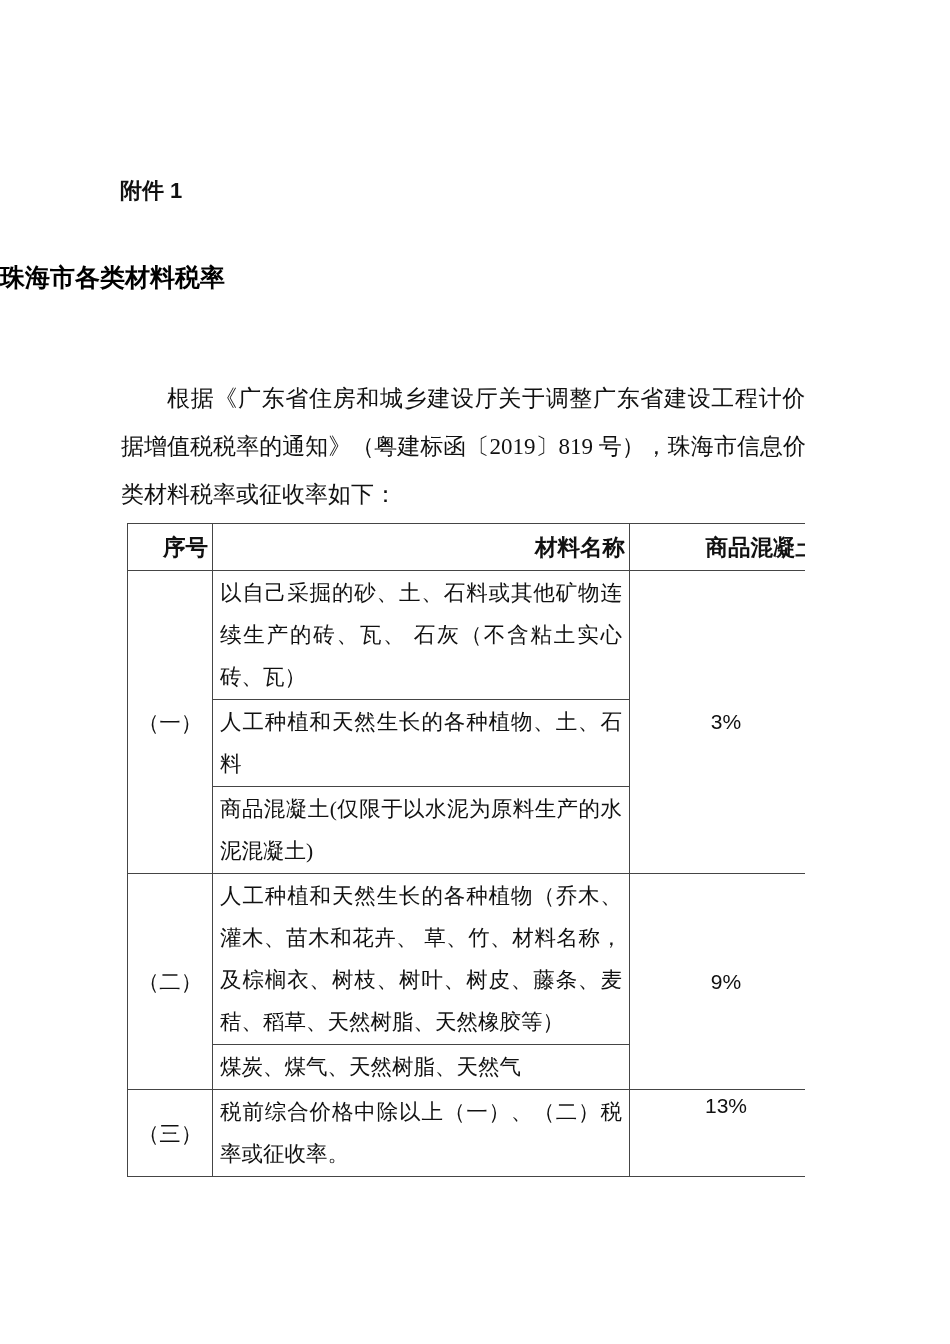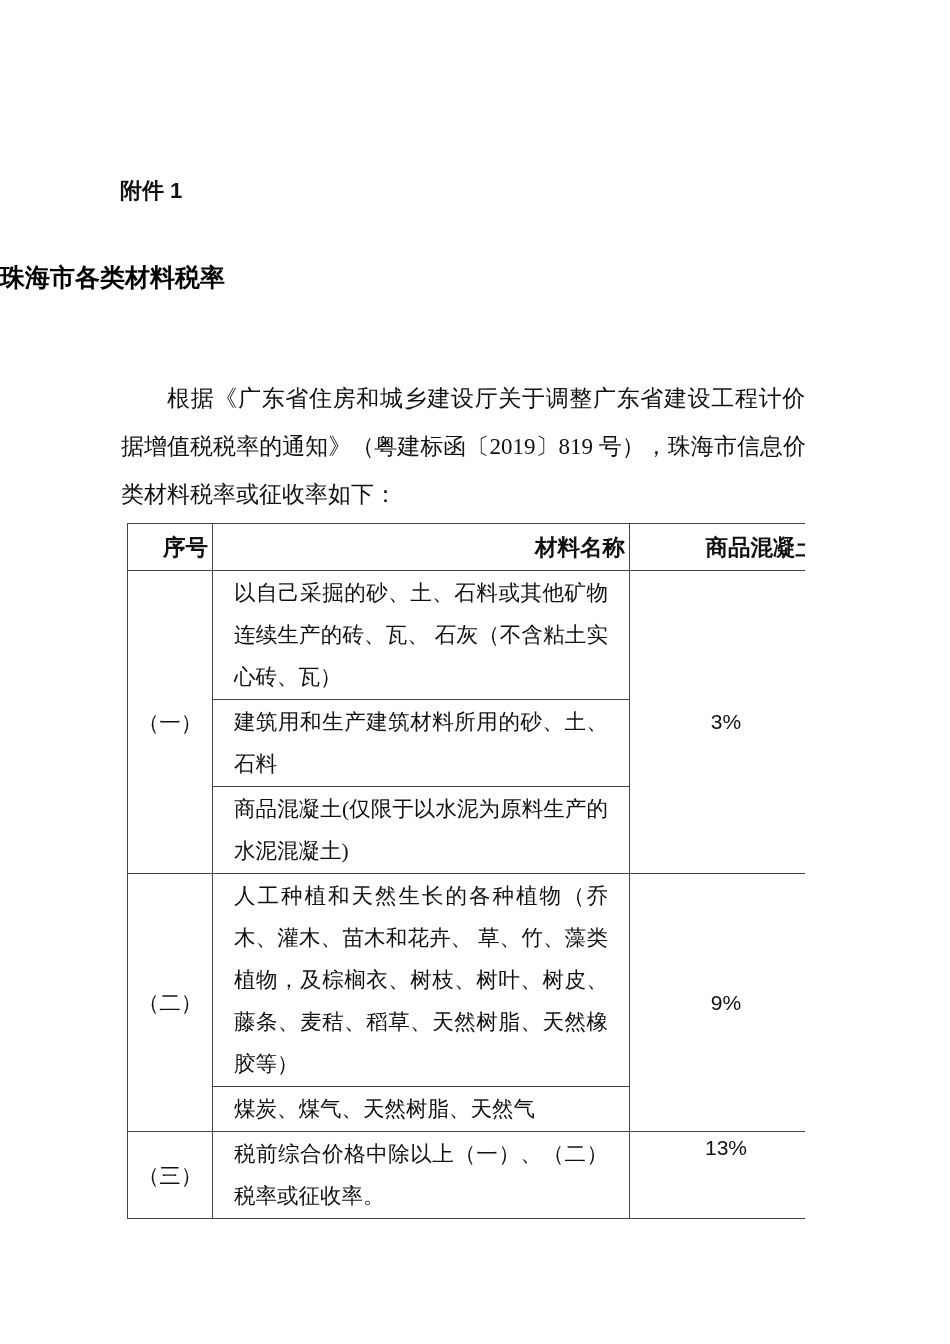--- a/index.html
+++ b/index.html
@@ -73,21 +73,21 @@
   }
   td.col-index {
     text-align: center;
     vertical-align: middle;
     padding: 0 4px;
   }
   td.col-material {
     text-align: justify;
     vertical-align: middle;
     line-height: 42px;
-    padding: 1px 21px;
+    padding: 1px 7px;
   }
   td.col-rate {
     text-align: center;
     vertical-align: middle;
     padding: 0 4px;
     font-family: "Liberation Sans", "DejaVu Sans", sans-serif;
     font-size: 21px;
   }
   td.col-rate.rate-top {
     vertical-align: top;
@@ -118,28 +118,28 @@
         <th>商品混凝土</th>
       </tr>
     </thead>
     <tbody id="tax-table-body">
         <tr style="height: 124px;">
           <td class="col-index" rowspan="3">（一）</td>
           <td class="col-material">以自己采掘的砂、土、石料或其他矿物连续生产的砖、瓦、 石灰（不含粘土实心砖、瓦）</td>
           <td class="col-rate" rowspan="3">3%</td>
         </tr>
         <tr style="height: 83px;">
-          <td class="col-material">建筑用和生产建筑材料所用的砂、土、石料</td>
+          <td class="col-material">人工种植和天然生长的各种植物、土、石料</td>
         </tr>
         <tr style="height: 87px; font-family: Liberation Serif, serif;">
           <td class="col-material">商品混凝土(仅限于以水泥为原料生产的水泥混凝土)</td>
         </tr>
         <tr style="height: 166px;">
           <td class="col-index" rowspan="2">（二）</td>
-          <td class="col-material">人工种植和天然生长的各种植物（乔木、灌木、苗木和花卉、 草、竹、藻类植物，及棕榈衣、树枝、树叶、树皮、藤条、麦秸、稻草、天然树脂、天然橡胶等）</td>
+          <td class="col-material">人工种植和天然生长的各种植物（乔木、灌木、苗木和花卉、 草、竹、材料名称，及棕榈衣、树枝、树叶、树皮、藤条、麦秸、稻草、天然树脂、天然橡胶等）</td>
           <td class="col-rate" rowspan="2">9%</td>
         </tr>
         <tr style="height: 45px;">
           <td class="col-material">煤炭、煤气、天然树脂、天然气</td>
         </tr>
         <tr style="height: 85px;">
           <td class="col-index" rowspan="1">（三）</td>
           <td class="col-material">税前综合价格中除以上（一）、（二）税率或征收率。</td>
           <td class="col-rate rate-top" rowspan="1">13%</td>
         </tr>

